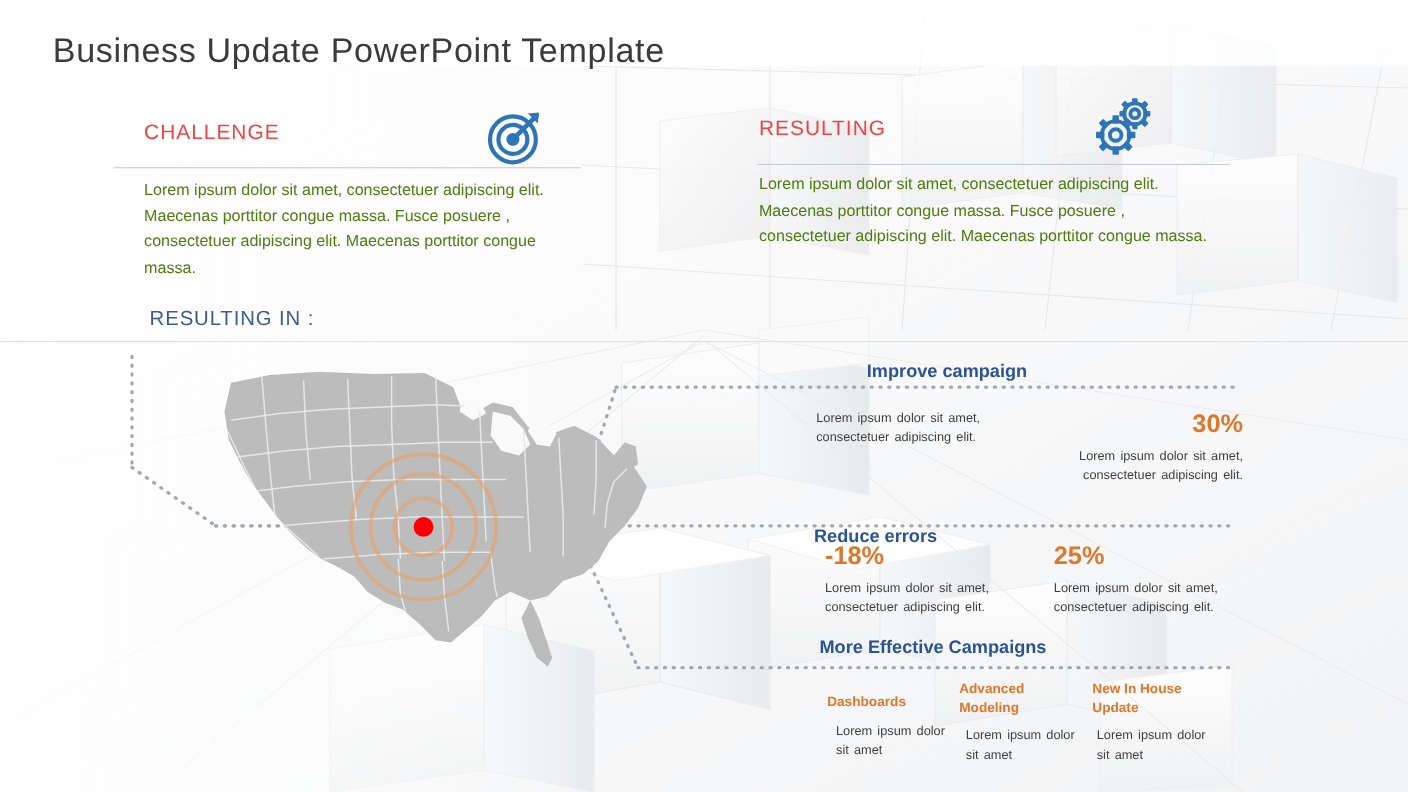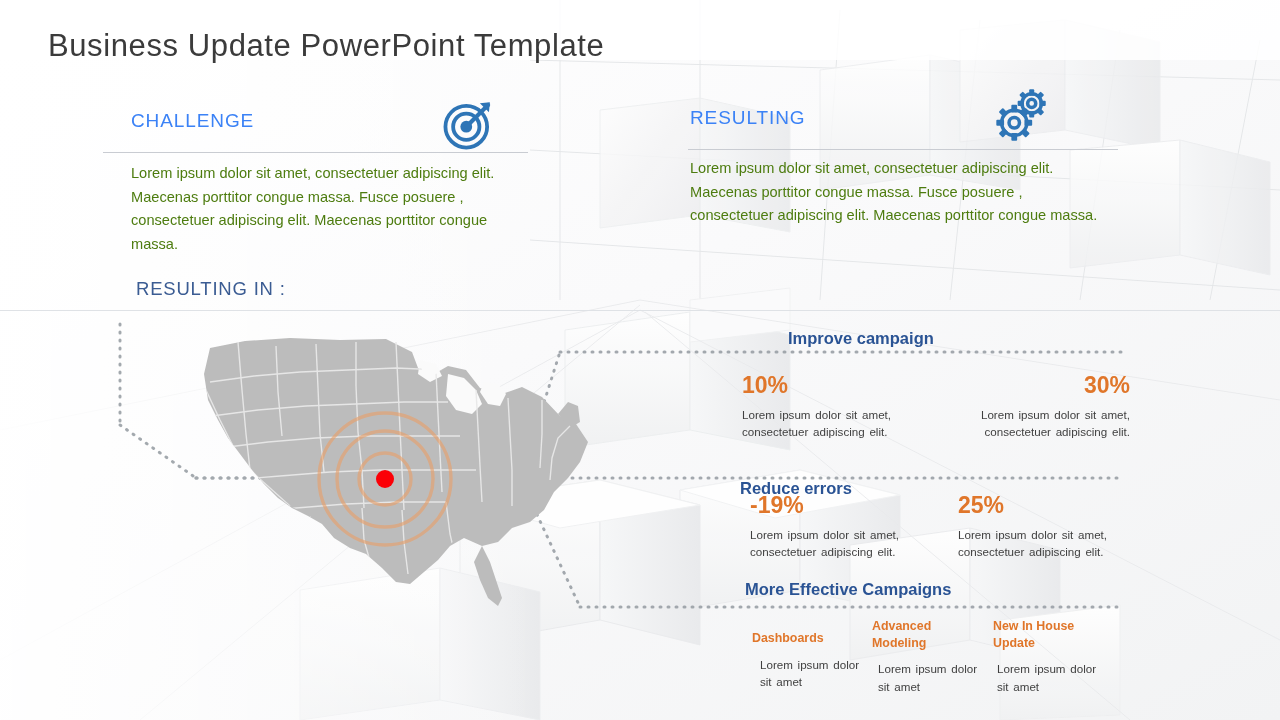--- a/index.html
+++ b/index.html
@@ -53,21 +53,21 @@
   .panel-head {
     position: relative;
     height: 52px;
   }
   .panel-title {
     position: absolute;
     left: 28px;
     top: 10px;
     font-size: 19px;
     letter-spacing: 0.9px;
-    color: #3b82f6;
+    color: #ef4444;
     font-weight: 400;
   }
   .panel-rule {
     position: absolute;
     left: 0;
     top: 52px;
     height: 1px;
     background: #c9ccd2;
   }
   .panel-body {
@@ -385,34 +385,33 @@
       </g>
 
       <circle cx="235" cy="149" r="9" fill="#fb0007"></circle>
     </svg>
   </div>
 
   <div class="result-block">
     <div class="result-heading" style="left:742px; top:329px;margin-left:46px;">Improve campaign</div>
 
     <div class="stat" style="left:742px; top:372px;">
-      <div class="stat-value">10%</div>
       <div class="stat-desc">Lorem  ipsum dolor sit amet, consectetuer  adipiscing elit.</div>
     </div>
     <div class="stat" style="left:955px; top:372px;text-align:right;">
       <div class="stat-value">30%</div>
       <div class="stat-desc">Lorem  ipsum dolor sit amet, consectetuer  adipiscing elit.</div>
     </div>
   </div>
 
   <div class="result-block">
     <div class="result-heading" style="left:740px; top:455px;margin-top:24px;">Reduce errors</div>
 
     <div class="stat" style="left:750px; top:492px;">
-      <div class="stat-value">-19%</div>
+      <div class="stat-value">-18%</div>
       <div class="stat-desc">Lorem  ipsum dolor sit amet, consectetuer  adipiscing elit.</div>
     </div>
     <div class="stat" style="left:958px; top:492px;">
       <div class="stat-value">25%</div>
       <div class="stat-desc">Lorem  ipsum dolor sit amet, consectetuer  adipiscing elit.</div>
     </div>
   </div>
 
   <div class="result-block">
     <div class="result-heading" style="left:745px; top:580px;">More Effective Campaigns</div>

